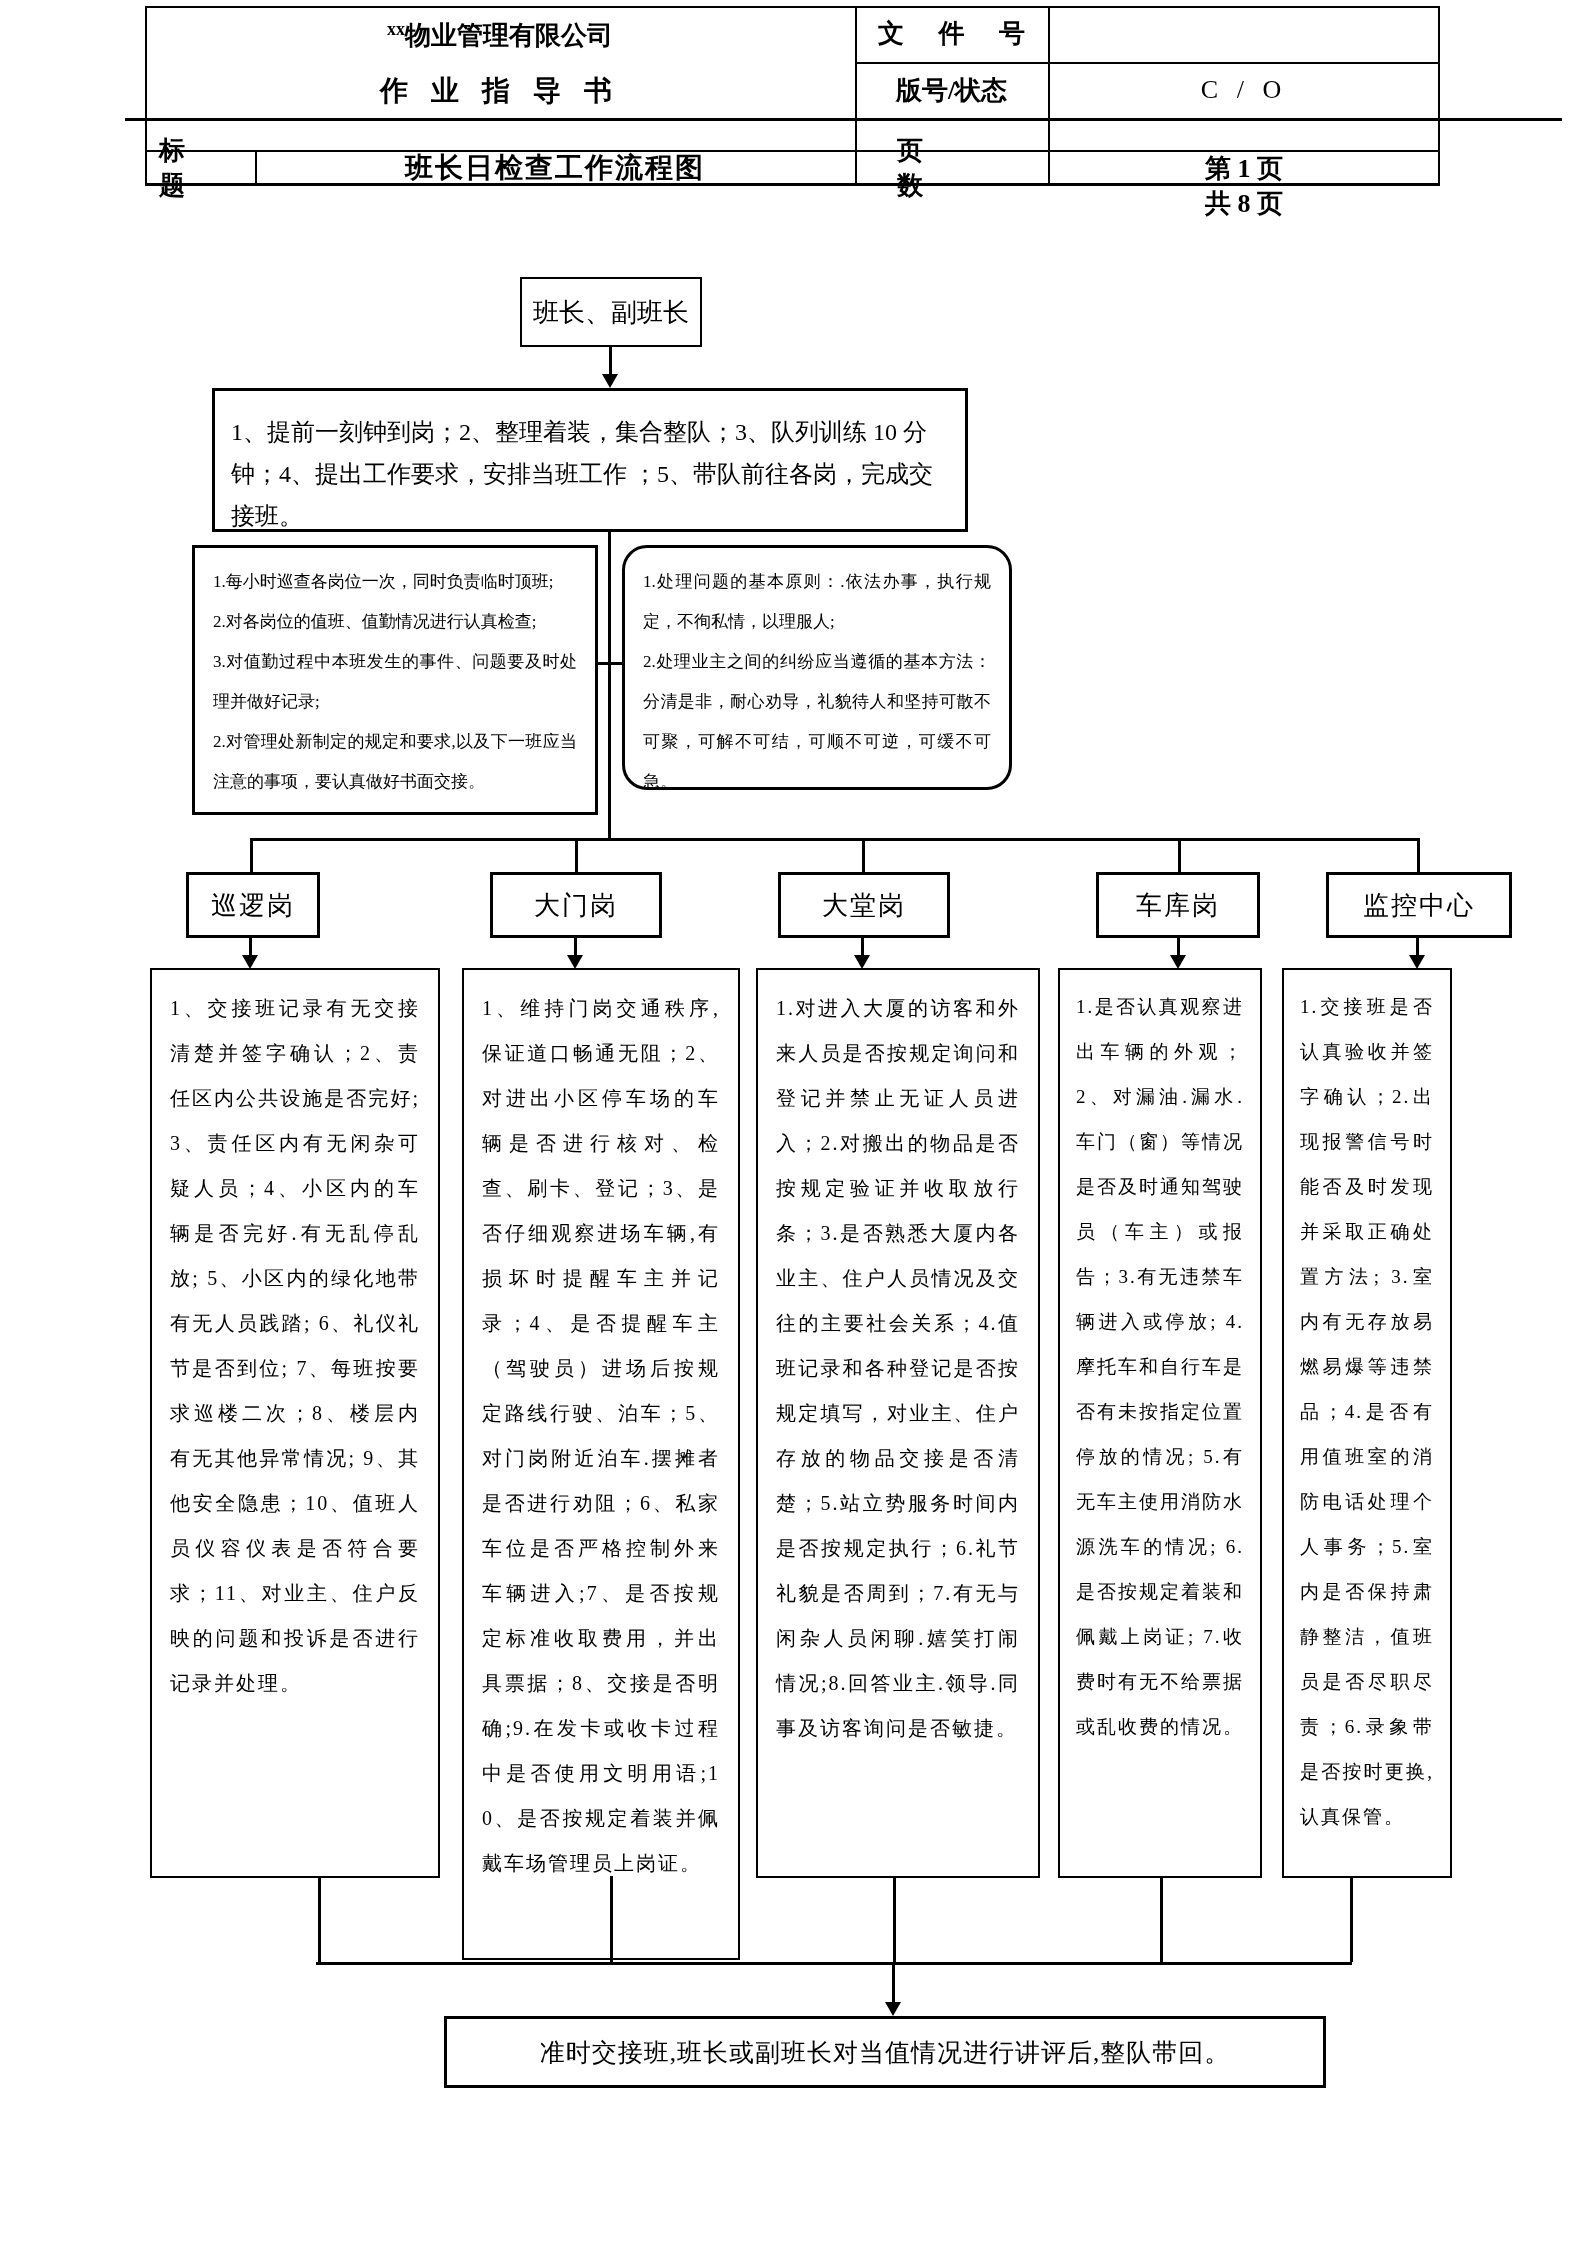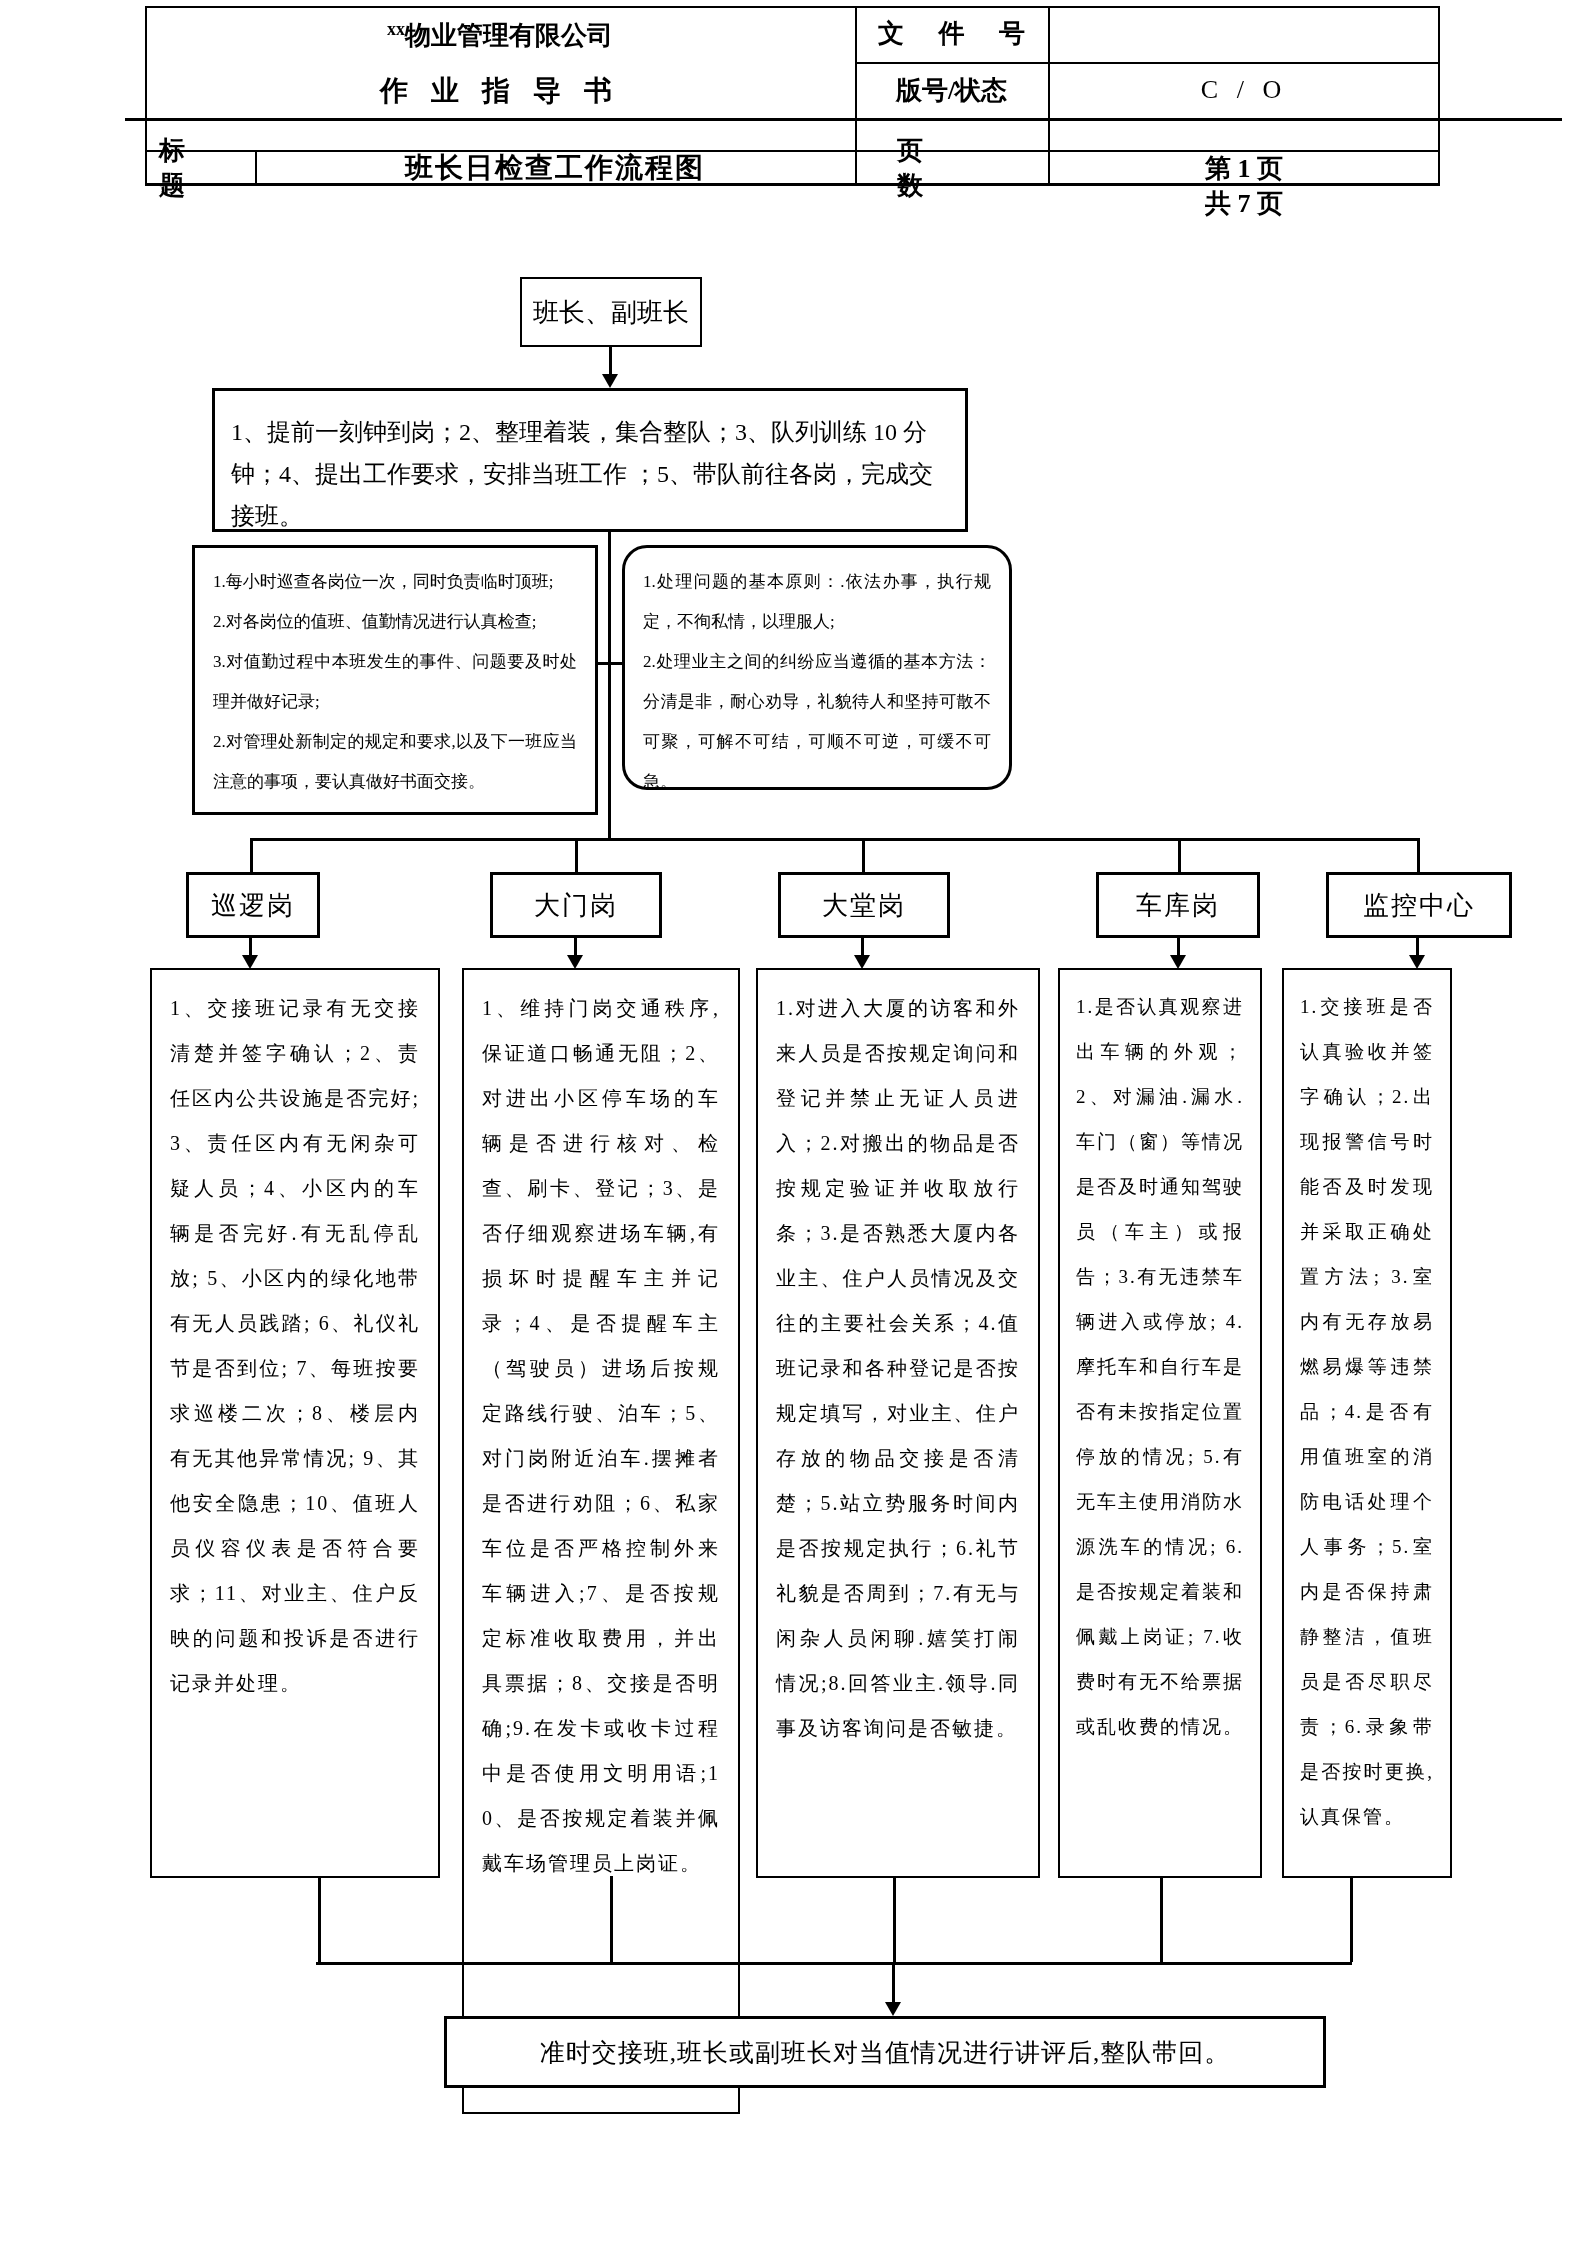--- a/index.html
+++ b/index.html
@@ -75,21 +75,21 @@
       <span>标 题</span>
     </div>
   <div class="cell" style="left:257px;top:151px;width:596px;height:34px;font-size:28px;font-weight:bold;letter-spacing:2px;">
       <span>班长日检查工作流程图</span>
     </div>
   <div class="cell" style="left:857px;top:151px;width:189px;height:34px;font-size:26px;font-weight:bold;letter-spacing:40px;padding-left:40px;">
       <span>页 数</span>
     </div>
   <div class="cell" style="left:1050px;top:151px;width:388px;height:34px;font-size:26px;font-weight:bold;justify-content:space-around;flex-direction:column;">
     <span>第 1 页</span>
-    <span>共 7 页</span>
+    <span>共 8 页</span>
   </div>
 
   <div class="node" style="left:520px;top:277px;width:182px;height:70px;font-size:26px;">
       <span>班长、副班长</span>
     </div>
 
   <div class="vline" style="left:609px;top:347px;height:28px;width:3px;"></div>
   <div class="arrowhead" style="left:602px;top:374px;"></div>
 
   <div class="abs" style="left:212px;top:388px;width:756px;height:144px;border:3px solid #000;padding:20px 16px;font-size:24px;line-height:42px;word-break:break-all;">
@@ -140,21 +140,21 @@
   <div class="vline" style="left:574px;top:938px;height:18px;width:3px;"></div>
   <div class="arrowhead" style="left:567px;top:955px;"></div>
   <div class="vline" style="left:861px;top:938px;height:18px;width:3px;"></div>
   <div class="arrowhead" style="left:854px;top:955px;"></div>
   <div class="vline" style="left:1177px;top:938px;height:18px;width:3px;"></div>
   <div class="arrowhead" style="left:1170px;top:955px;"></div>
   <div class="vline" style="left:1416px;top:938px;height:18px;width:3px;"></div>
   <div class="arrowhead" style="left:1409px;top:955px;"></div>
 
   <div class="check" style="left:150px;top:968px;width:290px;height:910px;"><span>1、交接班记录有无交接清楚并签字确认；2、责任区内公共设施是否完好; 3、责任区内有无闲杂可疑人员；4、小区内的车辆是否完好.有无乱停乱放; 5、小区内的绿化地带有无人员践踏; 6、礼仪礼节是否到位; 7、每班按要求巡楼二次；8、楼层内有无其他异常情况; 9、其他安全隐患；10、值班人员仪容仪表是否符合要求；11、对业主、住户反映的问题和投诉是否进行记录并处理。</span></div>
-  <div class="check" style="left:462px;top:968px;width:278px;height:1146px;"><span>1、维持门岗交通秩序,保证道口畅通无阻；2、对进出小区停车场的车辆是否进行核对、检查、刷卡、登记；3、是否仔细观察进场车辆,有损坏时提醒车主并记录；4、是否提醒车主（驾驶员）进场后按规定路线行驶、泊车；5、对门岗附近泊车.摆摊者是否进行劝阻；6、私家车位是否严格控制外来车辆进入;7、是否按规定标准收取费用，并出具票据；8、交接是否明确;9.在发卡或收卡过程中是否使用文明用语;10、是否按规定着装并佩戴车场管理员上岗证。</span></div>
+  <div class="check" style="left:462px;top:968px;width:278px;height:992px;"><span>1、维持门岗交通秩序,保证道口畅通无阻；2、对进出小区停车场的车辆是否进行核对、检查、刷卡、登记；3、是否仔细观察进场车辆,有损坏时提醒车主并记录；4、是否提醒车主（驾驶员）进场后按规定路线行驶、泊车；5、对门岗附近泊车.摆摊者是否进行劝阻；6、私家车位是否严格控制外来车辆进入;7、是否按规定标准收取费用，并出具票据；8、交接是否明确;9.在发卡或收卡过程中是否使用文明用语;10、是否按规定着装并佩戴车场管理员上岗证。</span></div>
   <div class="check" style="left:756px;top:968px;width:284px;height:910px;"><span>1.对进入大厦的访客和外来人员是否按规定询问和登记并禁止无证人员进入；2.对搬出的物品是否按规定验证并收取放行条；3.是否熟悉大厦内各业主、住户人员情况及交往的主要社会关系；4.值班记录和各种登记是否按规定填写，对业主、住户存放的物品交接是否清楚；5.站立势服务时间内是否按规定执行；6.礼节礼貌是否周到；7.有无与闲杂人员闲聊.嬉笑打闹情况;8.回答业主.领导.同事及访客询问是否敏捷。</span></div>
   <div class="check narrow" style="left:1058px;top:968px;width:204px;height:910px;"><span>1.是否认真观察进出车辆的外观；2、对漏油.漏水.车门（窗）等情况是否及时通知驾驶员（车主）或报告；3.有无违禁车辆进入或停放; 4.摩托车和自行车是否有未按指定位置停放的情况; 5.有无车主使用消防水源洗车的情况; 6.是否按规定着装和佩戴上岗证; 7.收费时有无不给票据或乱收费的情况。</span></div>
   <div class="check narrow" style="left:1282px;top:968px;width:170px;height:910px;"><span>1.交接班是否认真验收并签字确认；2.出现报警信号时能否及时发现并采取正确处置方法; 3.室内有无存放易燃易爆等违禁品；4.是否有用值班室的消防电话处理个人事务；5.室内是否保持肃静整洁，值班员是否尽职尽责；6.录象带是否按时更换,认真保管。</span></div>
 
   <div class="vline" style="left:318px;top:1876px;height:86px;width:3px;"></div>
   <div class="vline" style="left:610px;top:1876px;height:86px;width:3px;"></div>
   <div class="vline" style="left:893px;top:1876px;height:86px;width:3px;"></div>
   <div class="vline" style="left:1160px;top:1876px;height:86px;width:3px;"></div>
   <div class="vline" style="left:1350px;top:1876px;height:86px;width:3px;"></div>
   <div class="hline" style="left:316px;top:1962px;width:1036px;height:3px;"></div>

